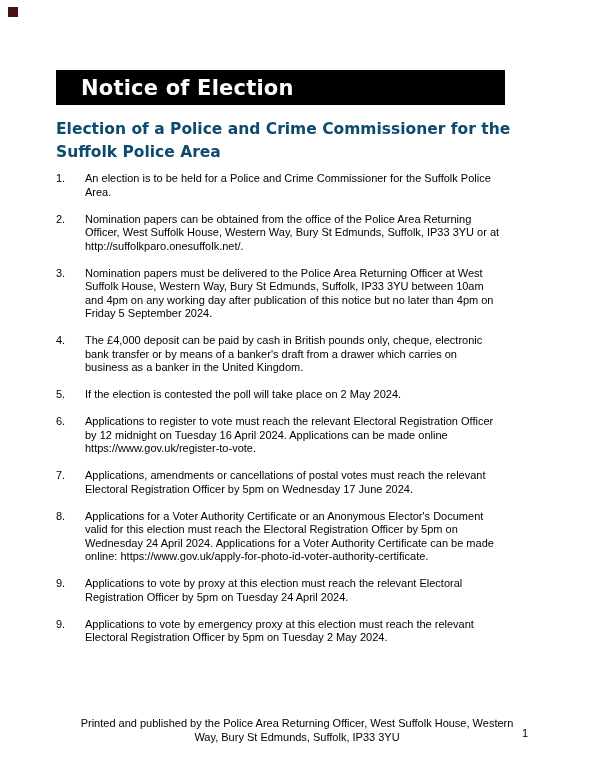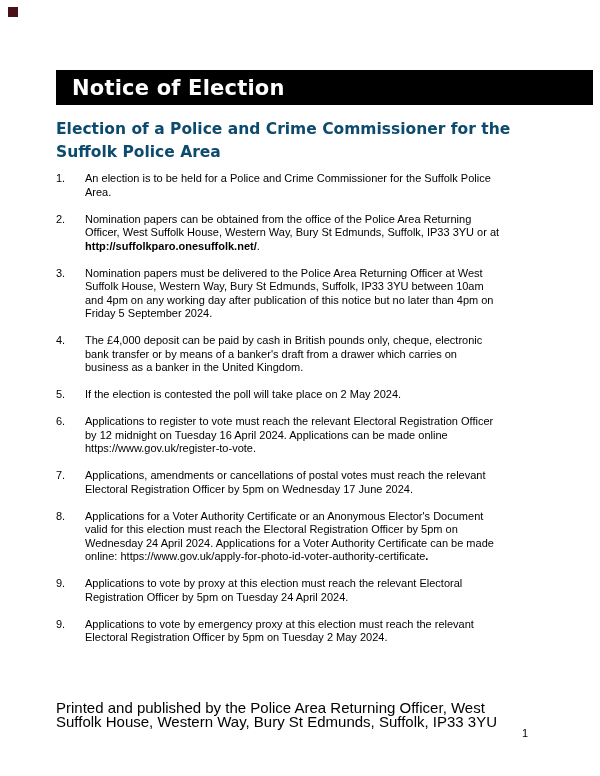--- a/index.html
+++ b/index.html
@@ -17,27 +17,27 @@
     left: 8px;
     top: 7px;
     width: 10px;
     height: 10px;
     background: #471117;
   }
   .banner {
     position: absolute;
     left: 56px;
     top: 70px;
-    width: 537px;
+    width: 449px;
     height: 35px;
     background: #000000;
     display: flex;
     align-items: center;
     box-sizing: border-box;
-    padding-left: 16px;
+    padding-left: 25px;
   }
   .banner-title {
     color: #ffffff;
     font-family: "DejaVu Sans", sans-serif;
     font-weight: bold;
     font-size: 21px;
     letter-spacing: 0.2px;
     white-space: nowrap;
   }
   .doc-heading {
@@ -64,29 +64,30 @@
     display: flex;
     margin: 0 0 13.5px 0;
   }
   .item-number {
     flex: 0 0 29px;
     width: 29px;
   }
   .item-text {
     width: 417px;
   }
-  .item-text .b { font-weight: bold; }
+  .item-text .b { font-weight: normal; }
   .footer-imprint {
     position: absolute;
     left: 56px;
     top: 701px;
     width: 450px;
-    margin: 0;
-    font-size: 15px;
+    margin: 16px;
+    font-size: 11px;
     line-height: 13.5px;
+    text-align: center;
   }
   .page-number {
     position: absolute;
     left: 56px;
     top: 727px;
     width: 472px;
     text-align: right;
     font-size: 11px;
     line-height: 13.5px;
   }

